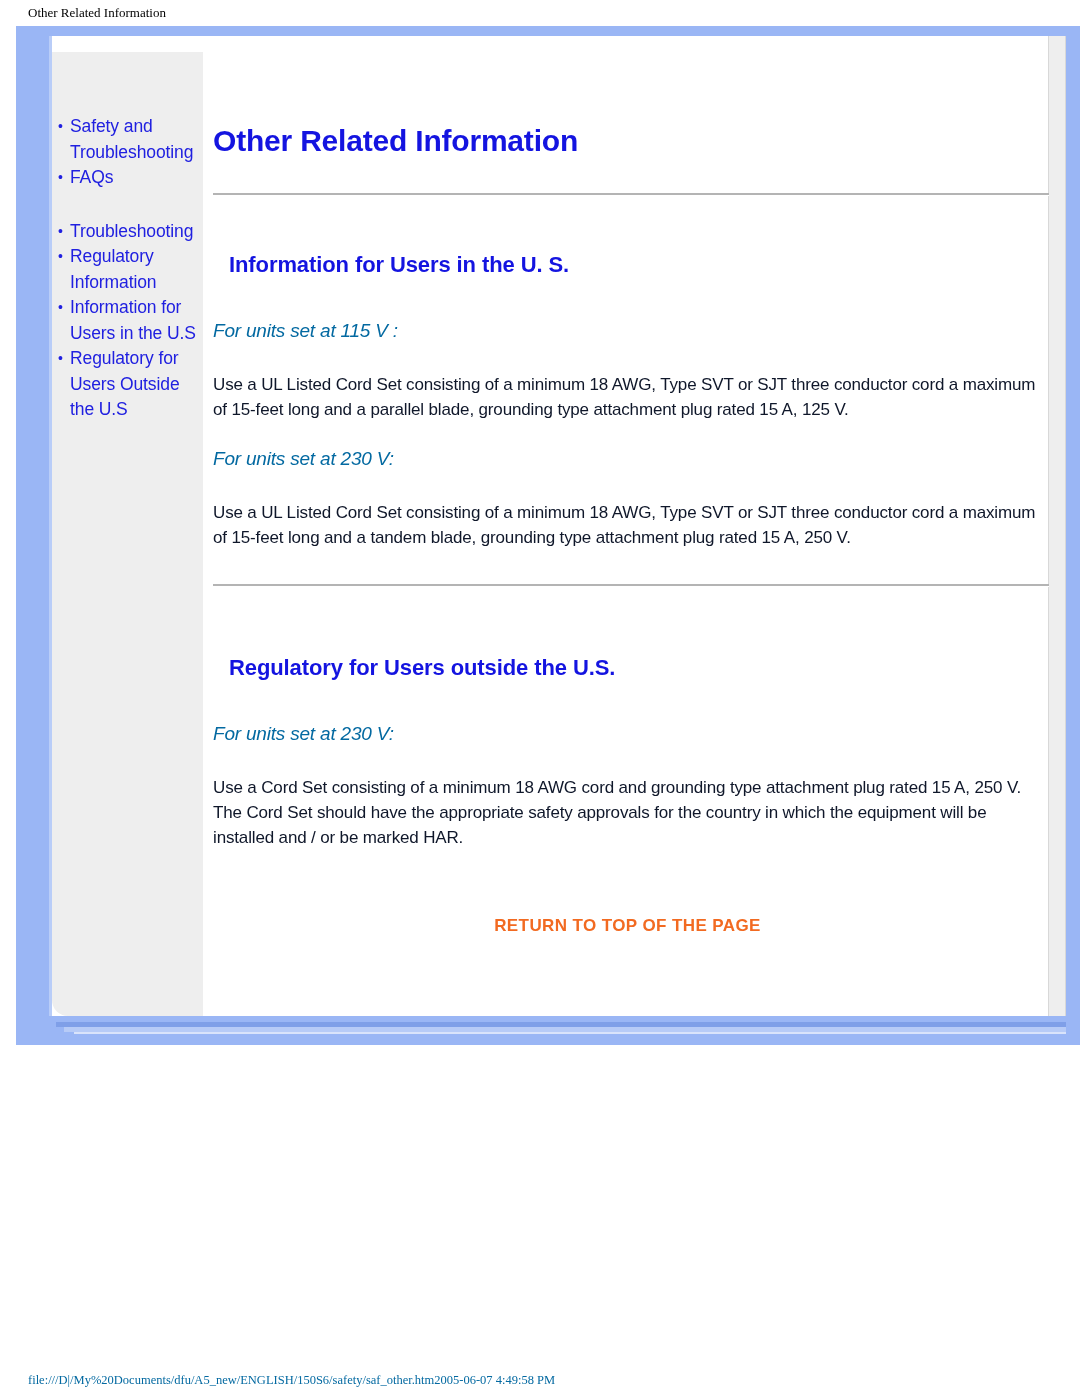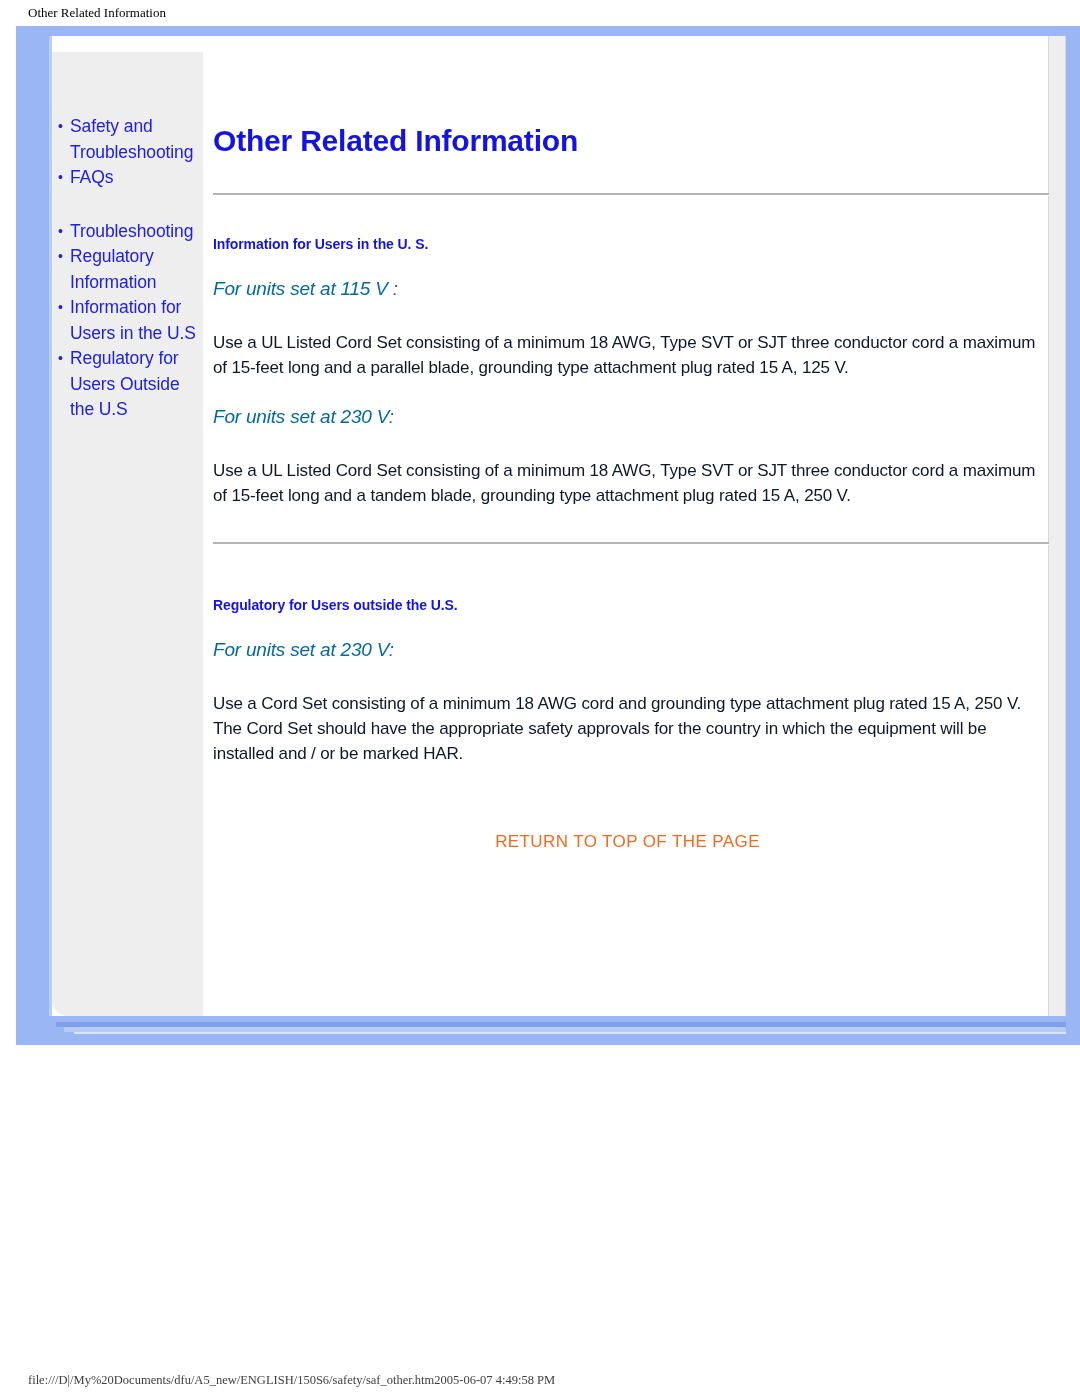--- a/index.html
+++ b/index.html
@@ -30,21 +30,21 @@
     line-height: 26px;
     white-space: nowrap;
   }
   .print-footer {
     position: absolute;
     bottom: 0; left: 0;
     width: 1080px;
     height: 34px;
     font-family: "Liberation Serif", serif;
     font-size: 12.5px;
-    color: #404040;
+    color: #0369a1;
     padding-left: 28px;
     box-sizing: border-box;
     line-height: 34px;
     white-space: nowrap;
   }
 
   
   .page-frame {
     position: absolute;
     top: 26px;
@@ -173,22 +173,22 @@
   }
   .rule {
     height: 0;
     border: 0;
     border-top: 2px solid #b4b4b4;
     border-bottom: 1px solid #ffffff;
     margin: 35px 2px 0 0;
     width: 836px;
   }
   .section-head {
-    margin: 0;
-    font-size: 14px;
+    margin: 16px;
+    font-size: 22px;
     font-weight: bold;
     color: #1414e0;
     letter-spacing: -0.1px;
   }
   .sub-italic {
     margin: 0;
     font-size: 19px;
     font-style: italic;
     color: #0369a1;
     letter-spacing: -0.2px;
@@ -205,21 +205,21 @@
   .sp-34 { height: 34px; }
   .sp-40 { height: 40px; }
   .sp-52 { height: 52px; }
 
   .return-top-wrap {
     text-align: center;
     padding-top: 66px;
   }
   .return-top {
     font-size: 17px;
-    font-weight: normal;
+    font-weight: bold;
     color: #f26a21;
     text-decoration: none;
     letter-spacing: 0.4px;
   }
 </style>
 </head>
 <body>
 
 <div class="print-header">Other Related Information</div>
 

